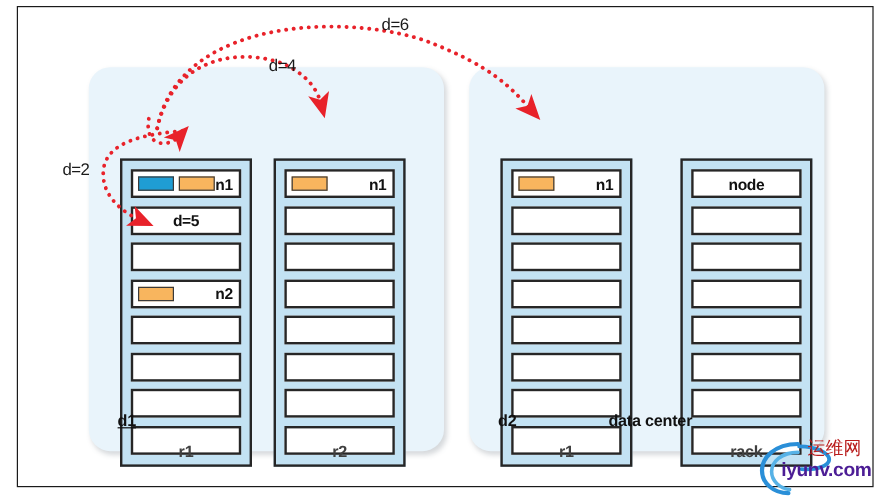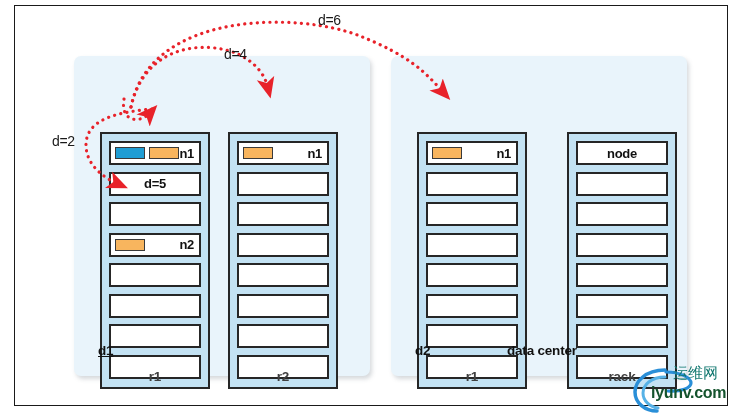--- a/index.html
+++ b/index.html
@@ -20,21 +20,21 @@
     position: absolute;
     left: 14px; top: 5px;
     width: 714px; height: 401px;
     border: 1.6px solid #1a1a1a;
     background: #ffffff;
   }
   
   .dc-panel {
     position: absolute;
     background: #e9f4fb;
-    border-radius: 7px;
+    border-radius: 18px;
     box-shadow: 2px 3px 4px rgba(120,130,140,0.30);
   }
   #dc-left  { left: 74px;  top: 56px; width: 296px; height: 320px; }
   #dc-right { left: 391px; top: 56px; width: 296px; height: 320px; }
 
   
   .rack {
     position: absolute;
     background: #c3e2f3;
     border: 2.2px solid #262626;
@@ -119,30 +119,30 @@
   
   #watermark {
     position: absolute;
     right: 6px; bottom: 2px;
     width: 110px; height: 56px;
   }
   #wm-text-cn {
     position: absolute;
     left: 48px; top: 6px;
     font-size: 15px;
-    color: #0f766e;
+    color: #b91c1c;
     font-family: "DejaVu Sans", sans-serif;
     letter-spacing: 0px;
   }
   #wm-text-en {
     position: absolute;
     left: 26px; top: 26px;
     font-size: 16px;
     font-weight: bold;
-    color: #14532d;
+    color: #4c1d95;
     letter-spacing: -0.3px;
   }
 </style>
 </head>
 <body>
 
 <div id="root">
 
   <div id="frame"></div>
 

